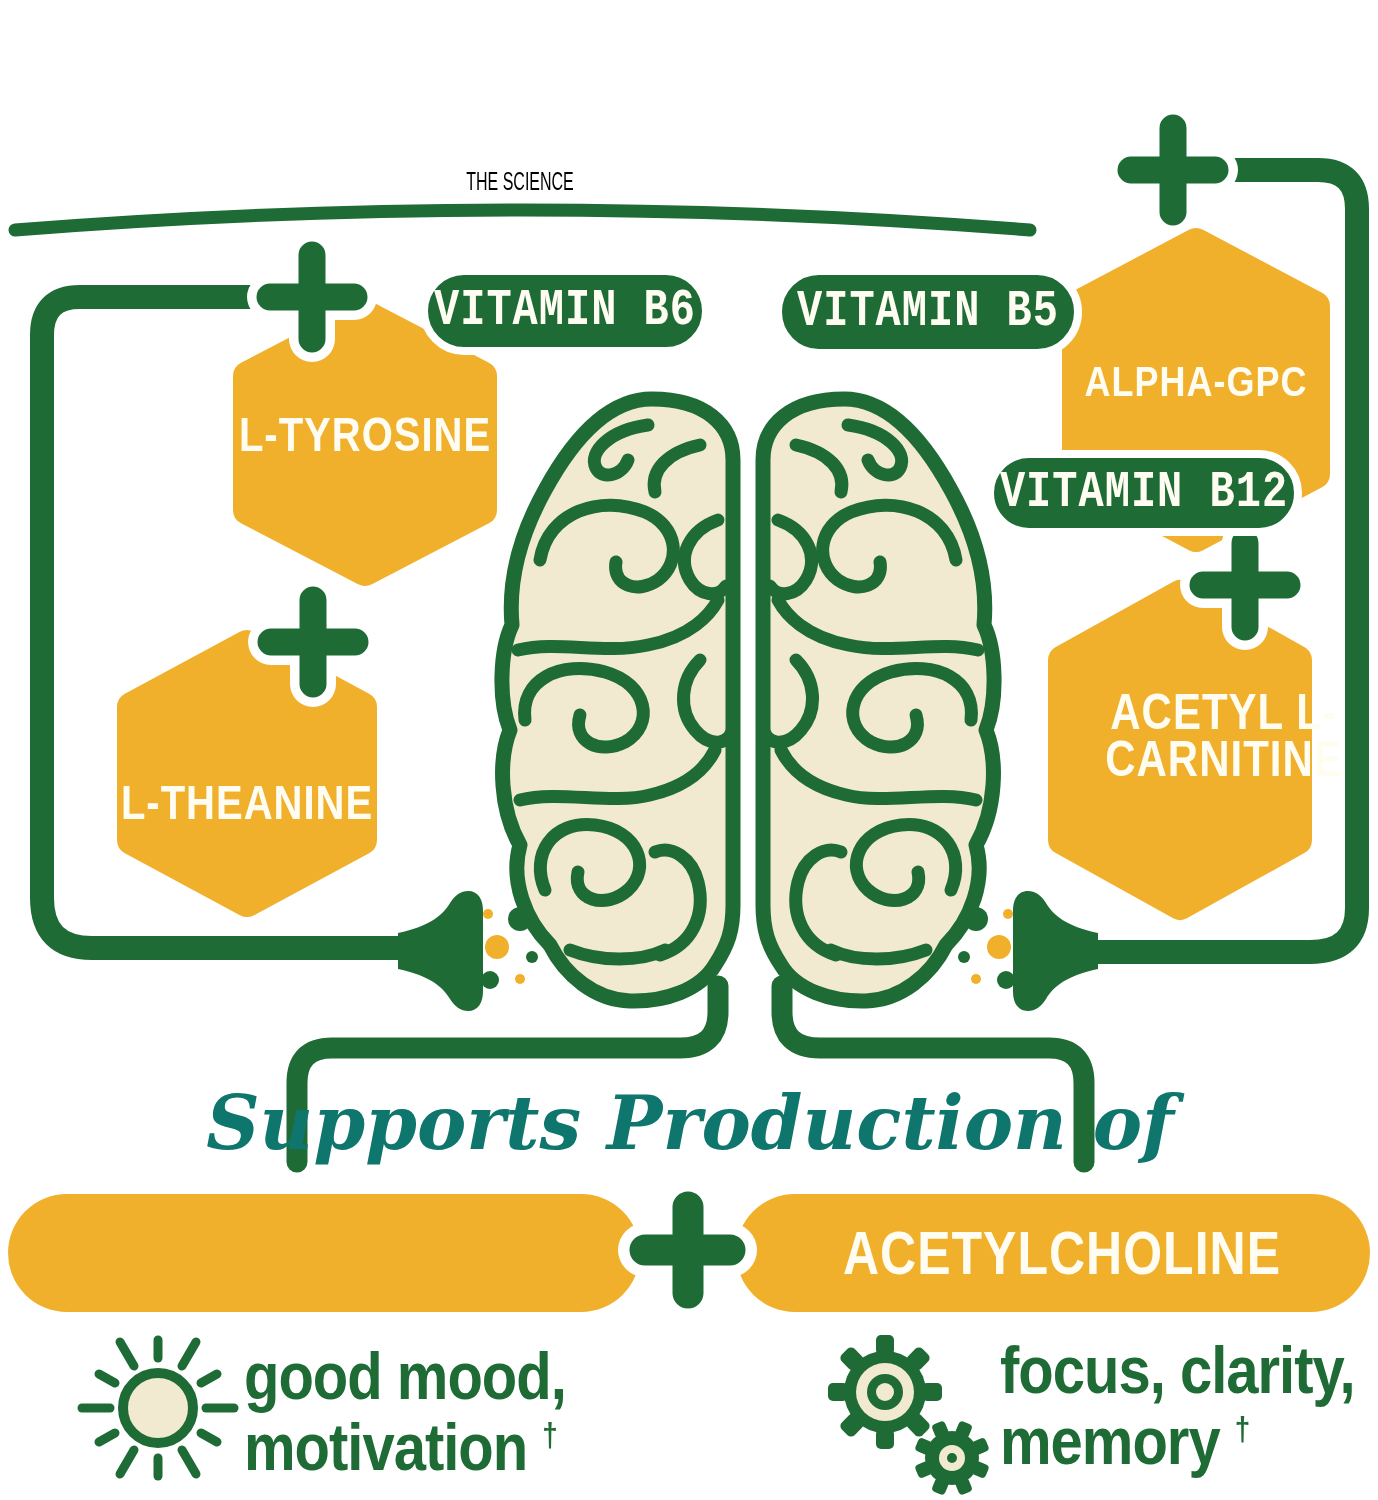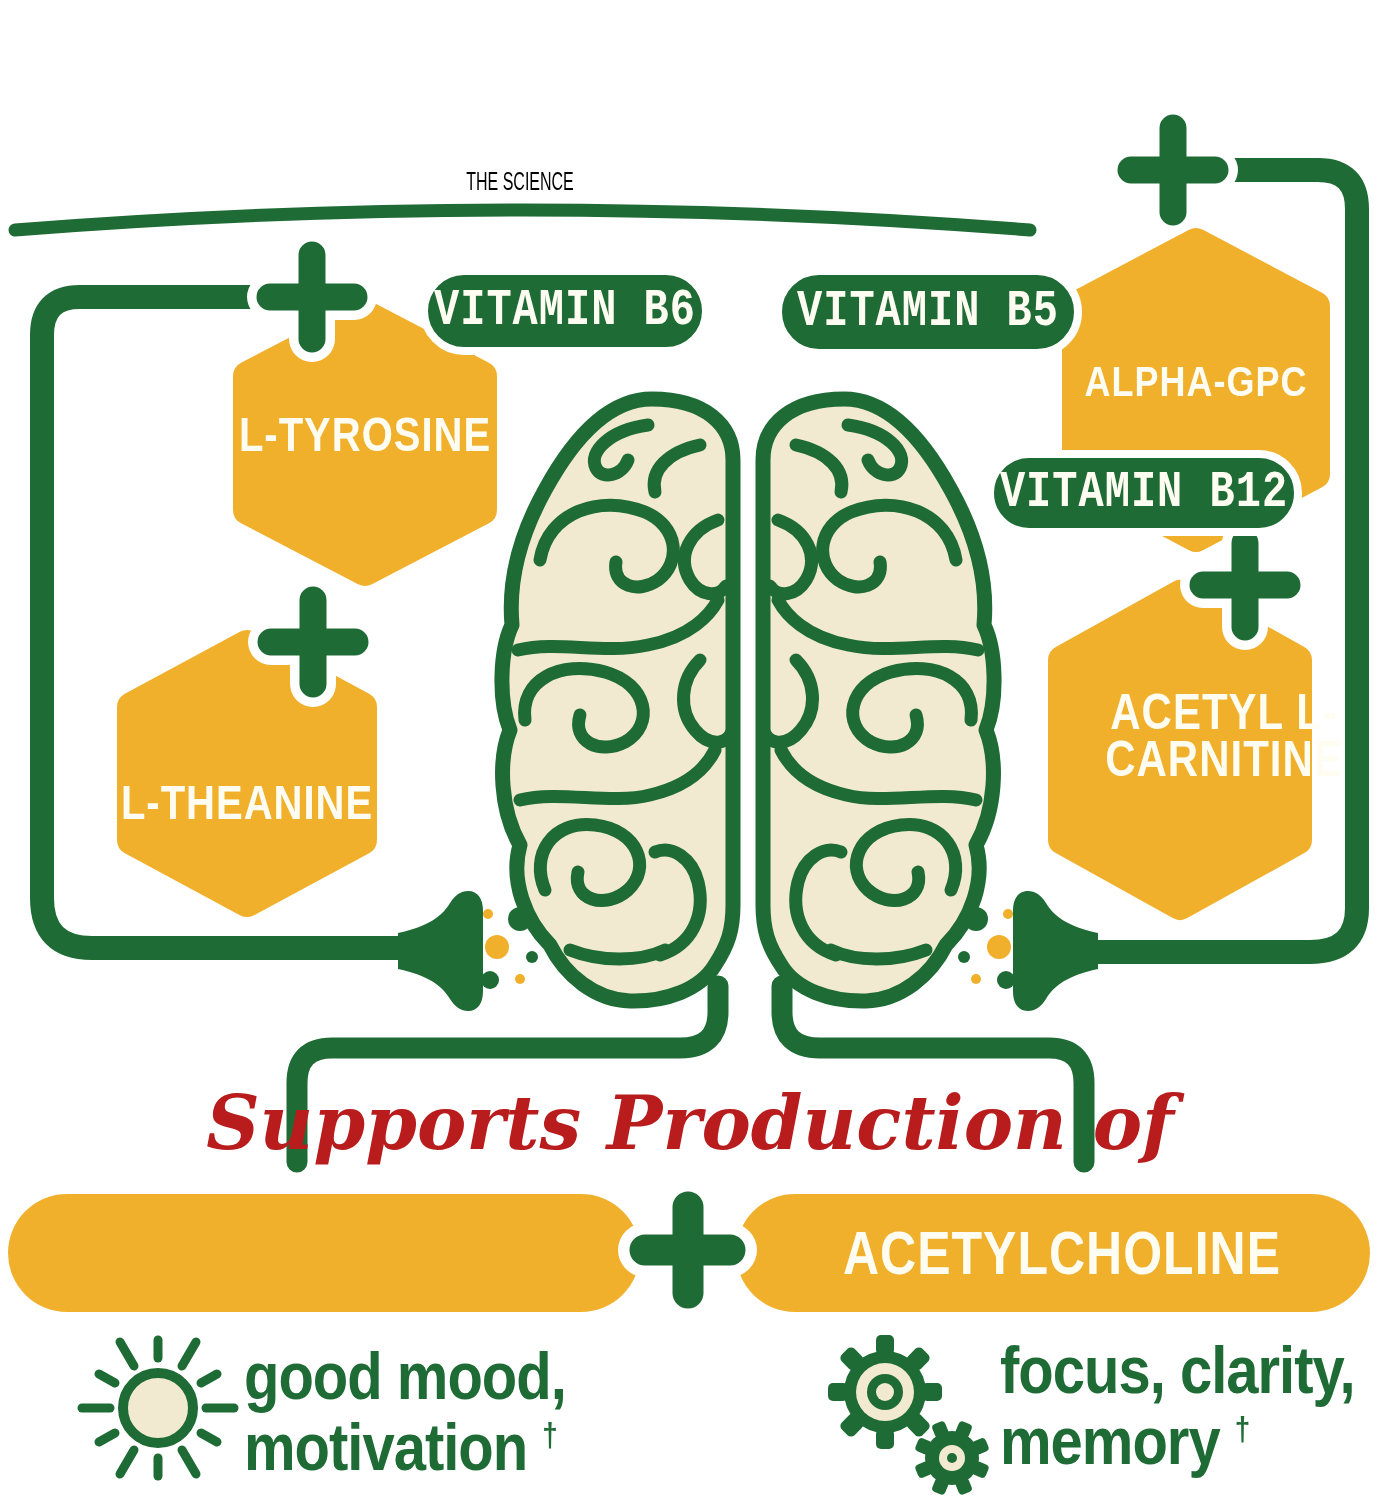--- a/index.html
+++ b/index.html
@@ -10,21 +10,21 @@
   .title-wrap{left:0;top:0;width:1040px;height:196px;display:flex;align-items:flex-end;justify-content:center;}
   .title-wrap span{display:inline-block;transform:scaleY(1.58);transform-origin:center bottom;}
   .pill{background:#1E6B35;border:8px solid #ffffff;border-radius:999px;box-sizing:border-box;
         display:flex;align-items:center;justify-content:center;font-family:Liberation Mono, monospace;}
   .pill-lg{border-width:9px;}
   .label-txt{color:#FFFDF2;font-weight:bold;letter-spacing:1px;display:inline-block;
              transform:scaleY(1.22);white-space:nowrap;}
   .hex-label{color:#FFFDF2;font-weight:bold;text-align:center;letter-spacing:1px;line-height:1.12;}
   .hex-label span{display:inline-block;transform:scaleY(1.2);}
   .cap-label{display:flex;align-items:center;justify-content:center;}
-  .script{font-family:"DejaVu Serif",serif;font-style:italic;font-weight:bold;color:#b91c1c;
+  .script{font-family:"DejaVu Serif",serif;font-style:italic;font-weight:bold;color:#0f766e;
           font-size:74px;text-align:center;white-space:nowrap;}
   .benefit{color:#1E6B35;font-weight:bold;font-size:58px;line-height:1.06;letter-spacing:-1px;
            transform:scaleY(1.16);transform-origin:left top;white-space:nowrap;}
   .benefit sup{font-size:48%;font-weight:bold;vertical-align:super;}
 </style>
 </head>
 <body>
 
 <div id="canvas">
 

